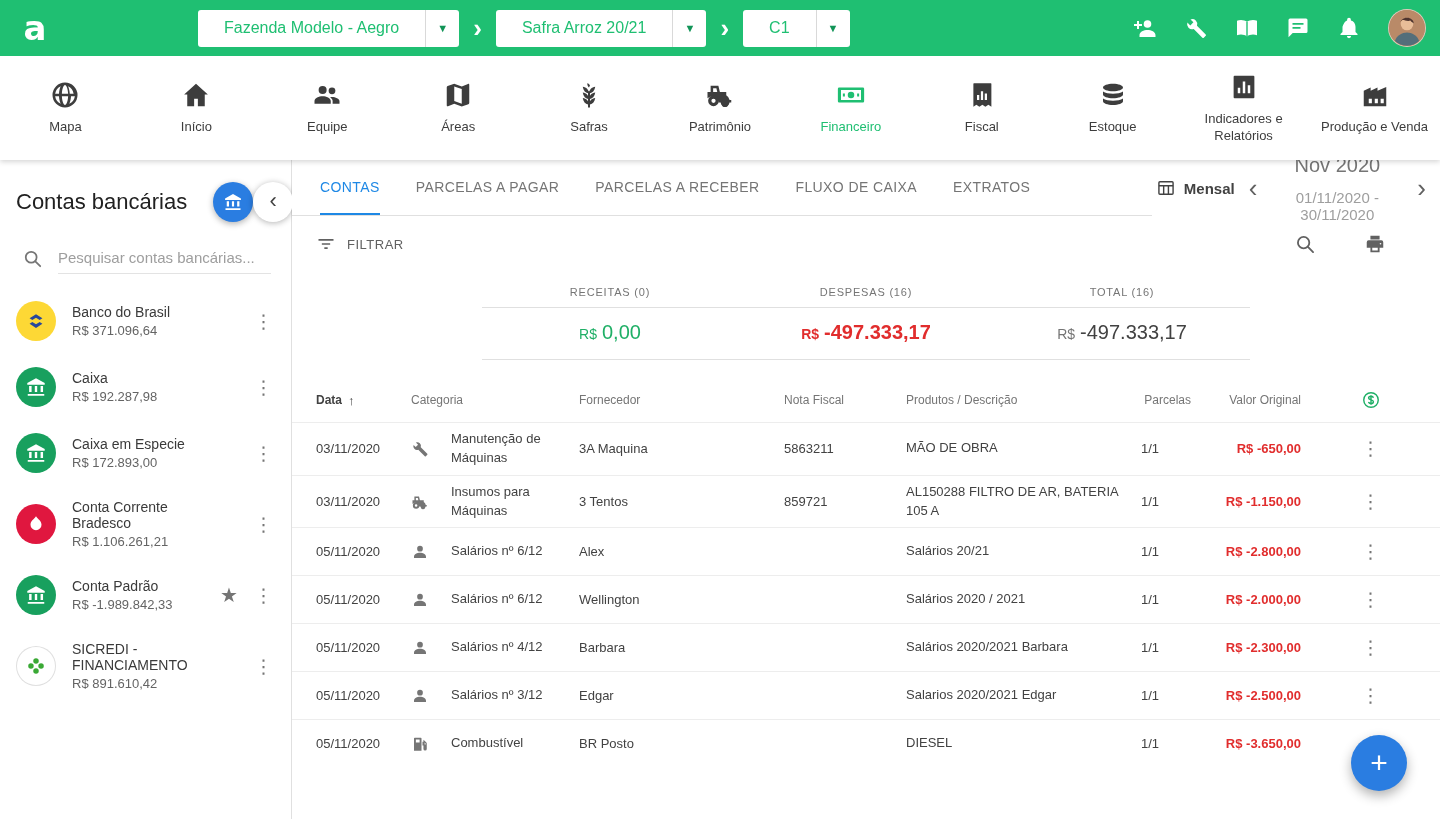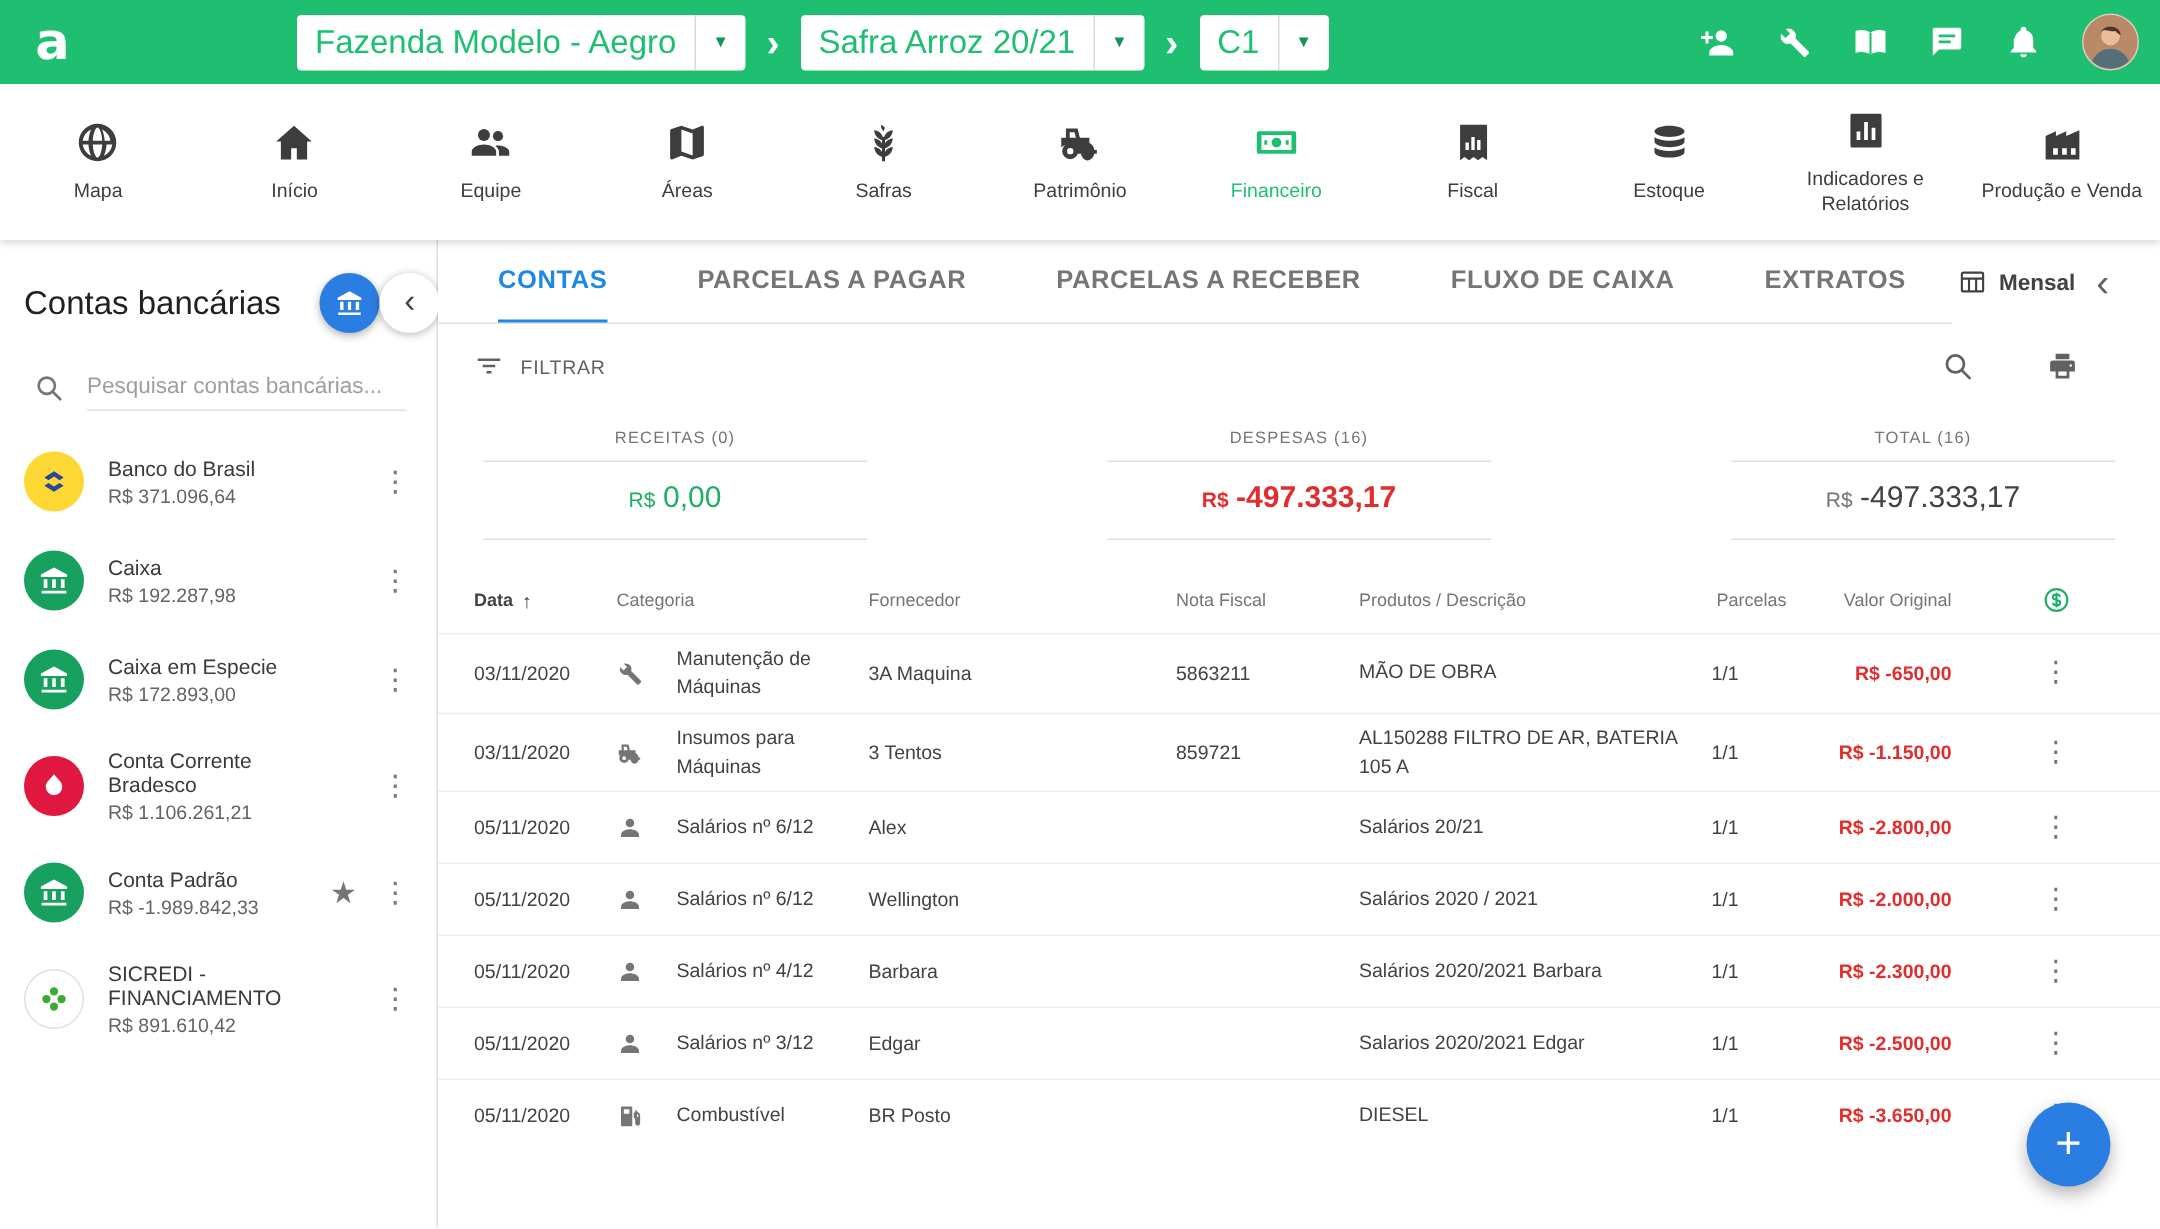--- a/index.html
+++ b/index.html
@@ -4,21 +4,21 @@
 <style>
   *{margin:0;padding:0;box-sizing:border-box}
   html,body{width:1440px;height:819px;overflow:hidden}
   body{font-family:"Liberation Sans",sans-serif;background:#fff;color:#424242}
   svg{display:block}
 
   
   .topbar{height:56px;background:#1fbf72;display:flex;align-items:center;padding:0 14px;position:relative;z-index:20}
   .logo{color:#fff;font-size:34px;font-weight:700;line-height:1;width:42px;text-align:center;margin-right:142px;font-family:"DejaVu Sans",sans-serif}
   .selector{background:#fff;border-radius:3px;height:37px;display:flex;align-items:stretch;cursor:pointer;overflow:hidden}
-  .sel-text{display:flex;align-items:center;padding:0 12px;color:#1fbf72;font-size:22px;white-space:nowrap}
+  .sel-text{display:flex;align-items:center;padding:0 26px;color:#1fbf72;font-size:16px;white-space:nowrap}
   .sel-arrow{width:34px;display:flex;align-items:center;justify-content:center;border-left:1px solid #d9d9d9;color:#119457;font-size:11px}
   .crumb{color:#fff;font-size:26px;font-weight:700;padding:0 14px;line-height:1}
   .topbar-right{margin-left:auto;display:flex;align-items:center;gap:27px}
   .top-icon{width:24px;height:24px;color:#fff;background:none;border:none;cursor:pointer;padding:0}
   .top-icon svg{width:24px;height:24px}
   .avatar{width:38px;height:38px;border-radius:50%;overflow:hidden;border:1px solid rgba(255,255,255,.55);cursor:pointer;background:#b98a68}
 
   
   .navbar{height:104px;background:#fff;display:flex;box-shadow:0 2px 5px rgba(0,0,0,.16);position:relative;z-index:10}
   .nav-item{flex:1;display:flex;flex-direction:column;align-items:center;justify-content:center;gap:9px;color:#3d3d3d;cursor:pointer}
@@ -49,40 +49,40 @@
   .acct-icon svg{width:22px;height:22px}
   .acct-name{font-size:14px;font-weight:500;color:#3a3a3a}
   .acct-balance{font-size:13px;color:#646464;margin-top:3px}
   .acct-actions{margin-left:auto;display:flex;align-items:center}
   .star-btn{color:#757575;font-size:20px;background:none;border:none;cursor:pointer;padding:2px 6px}
   .kebab{color:#757575;font-size:19px;background:none;border:none;cursor:pointer;padding:2px 10px;line-height:1}
 
   
   .tabs-row{display:flex;align-items:stretch;height:56px}
   .tabs{display:flex;flex:1;border-bottom:1px solid #e0e0e0;padding-left:10px}
-  .tab{display:flex;align-items:center;margin:0 30px;font-size:17px;font-weight:700;letter-spacing:.4px;color:#757575;cursor:pointer;border-bottom:2px solid transparent;white-space:nowrap}
+  .tab{display:flex;align-items:center;margin:0 18px;font-size:14px;font-weight:400;letter-spacing:.4px;color:#757575;cursor:pointer;border-bottom:2px solid transparent;white-space:nowrap}
   .tab.active{color:#1e88e5;border-bottom-color:#1e88e5}
   .period{display:flex;align-items:center;padding:0 8px 0 4px}
   .period-mode{display:flex;align-items:center;gap:8px;font-size:15px;font-weight:700;color:#424242;margin-right:8px;cursor:pointer;background:none;border:none;font-family:inherit}
   .period-mode svg{width:20px;height:20px}
   .chev-btn{background:none;border:none;font-size:26px;color:#616161;cursor:pointer;padding:0 6px;line-height:1;font-family:inherit}
   .period-month{text-align:center;width:148px;cursor:pointer}
   .month-label{font-size:20px;color:#757575}
   .month-range{font-size:15px;color:#9e9e9e;margin-top:12px}
 
   
   .toolbar{display:flex;align-items:center;height:56px;padding:0 54px 0 24px}
   .filter-btn{display:flex;align-items:center;gap:11px;background:none;border:none;font-size:13px;font-weight:500;letter-spacing:.5px;color:#616161;cursor:pointer;font-family:inherit}
   .filter-btn svg{width:20px;height:20px}
   .toolbar-right{margin-left:auto;display:flex;align-items:center;gap:48px}
   .icon-btn{background:none;border:none;color:#616161;cursor:pointer;padding:0}
   .icon-btn svg{width:22px;height:22px}
 
   
-  .summary{display:flex;justify-content:space-between;padding:14px 30px 2px}
+  .summary{display:flex;justify-content:center;padding:14px 30px 2px}
   .sum-card{width:256px;text-align:center}
   .sum-label{font-size:11px;letter-spacing:.8px;color:#757575;padding-bottom:9px;border-bottom:1px solid #e0e0e0}
   .sum-value{border-bottom:1px solid #e0e0e0;padding:13px 0 15px;font-size:20px;white-space:nowrap}
   .sum-value .cur{font-size:14px;margin-right:5px}
   .sum-green{color:#1faf66;font-weight:500}
   .sum-red{color:#e12d2d;font-weight:700}
   .sum-dark{color:#424242;font-weight:400}
   .sum-dark .cur{color:#757575}
 
   

